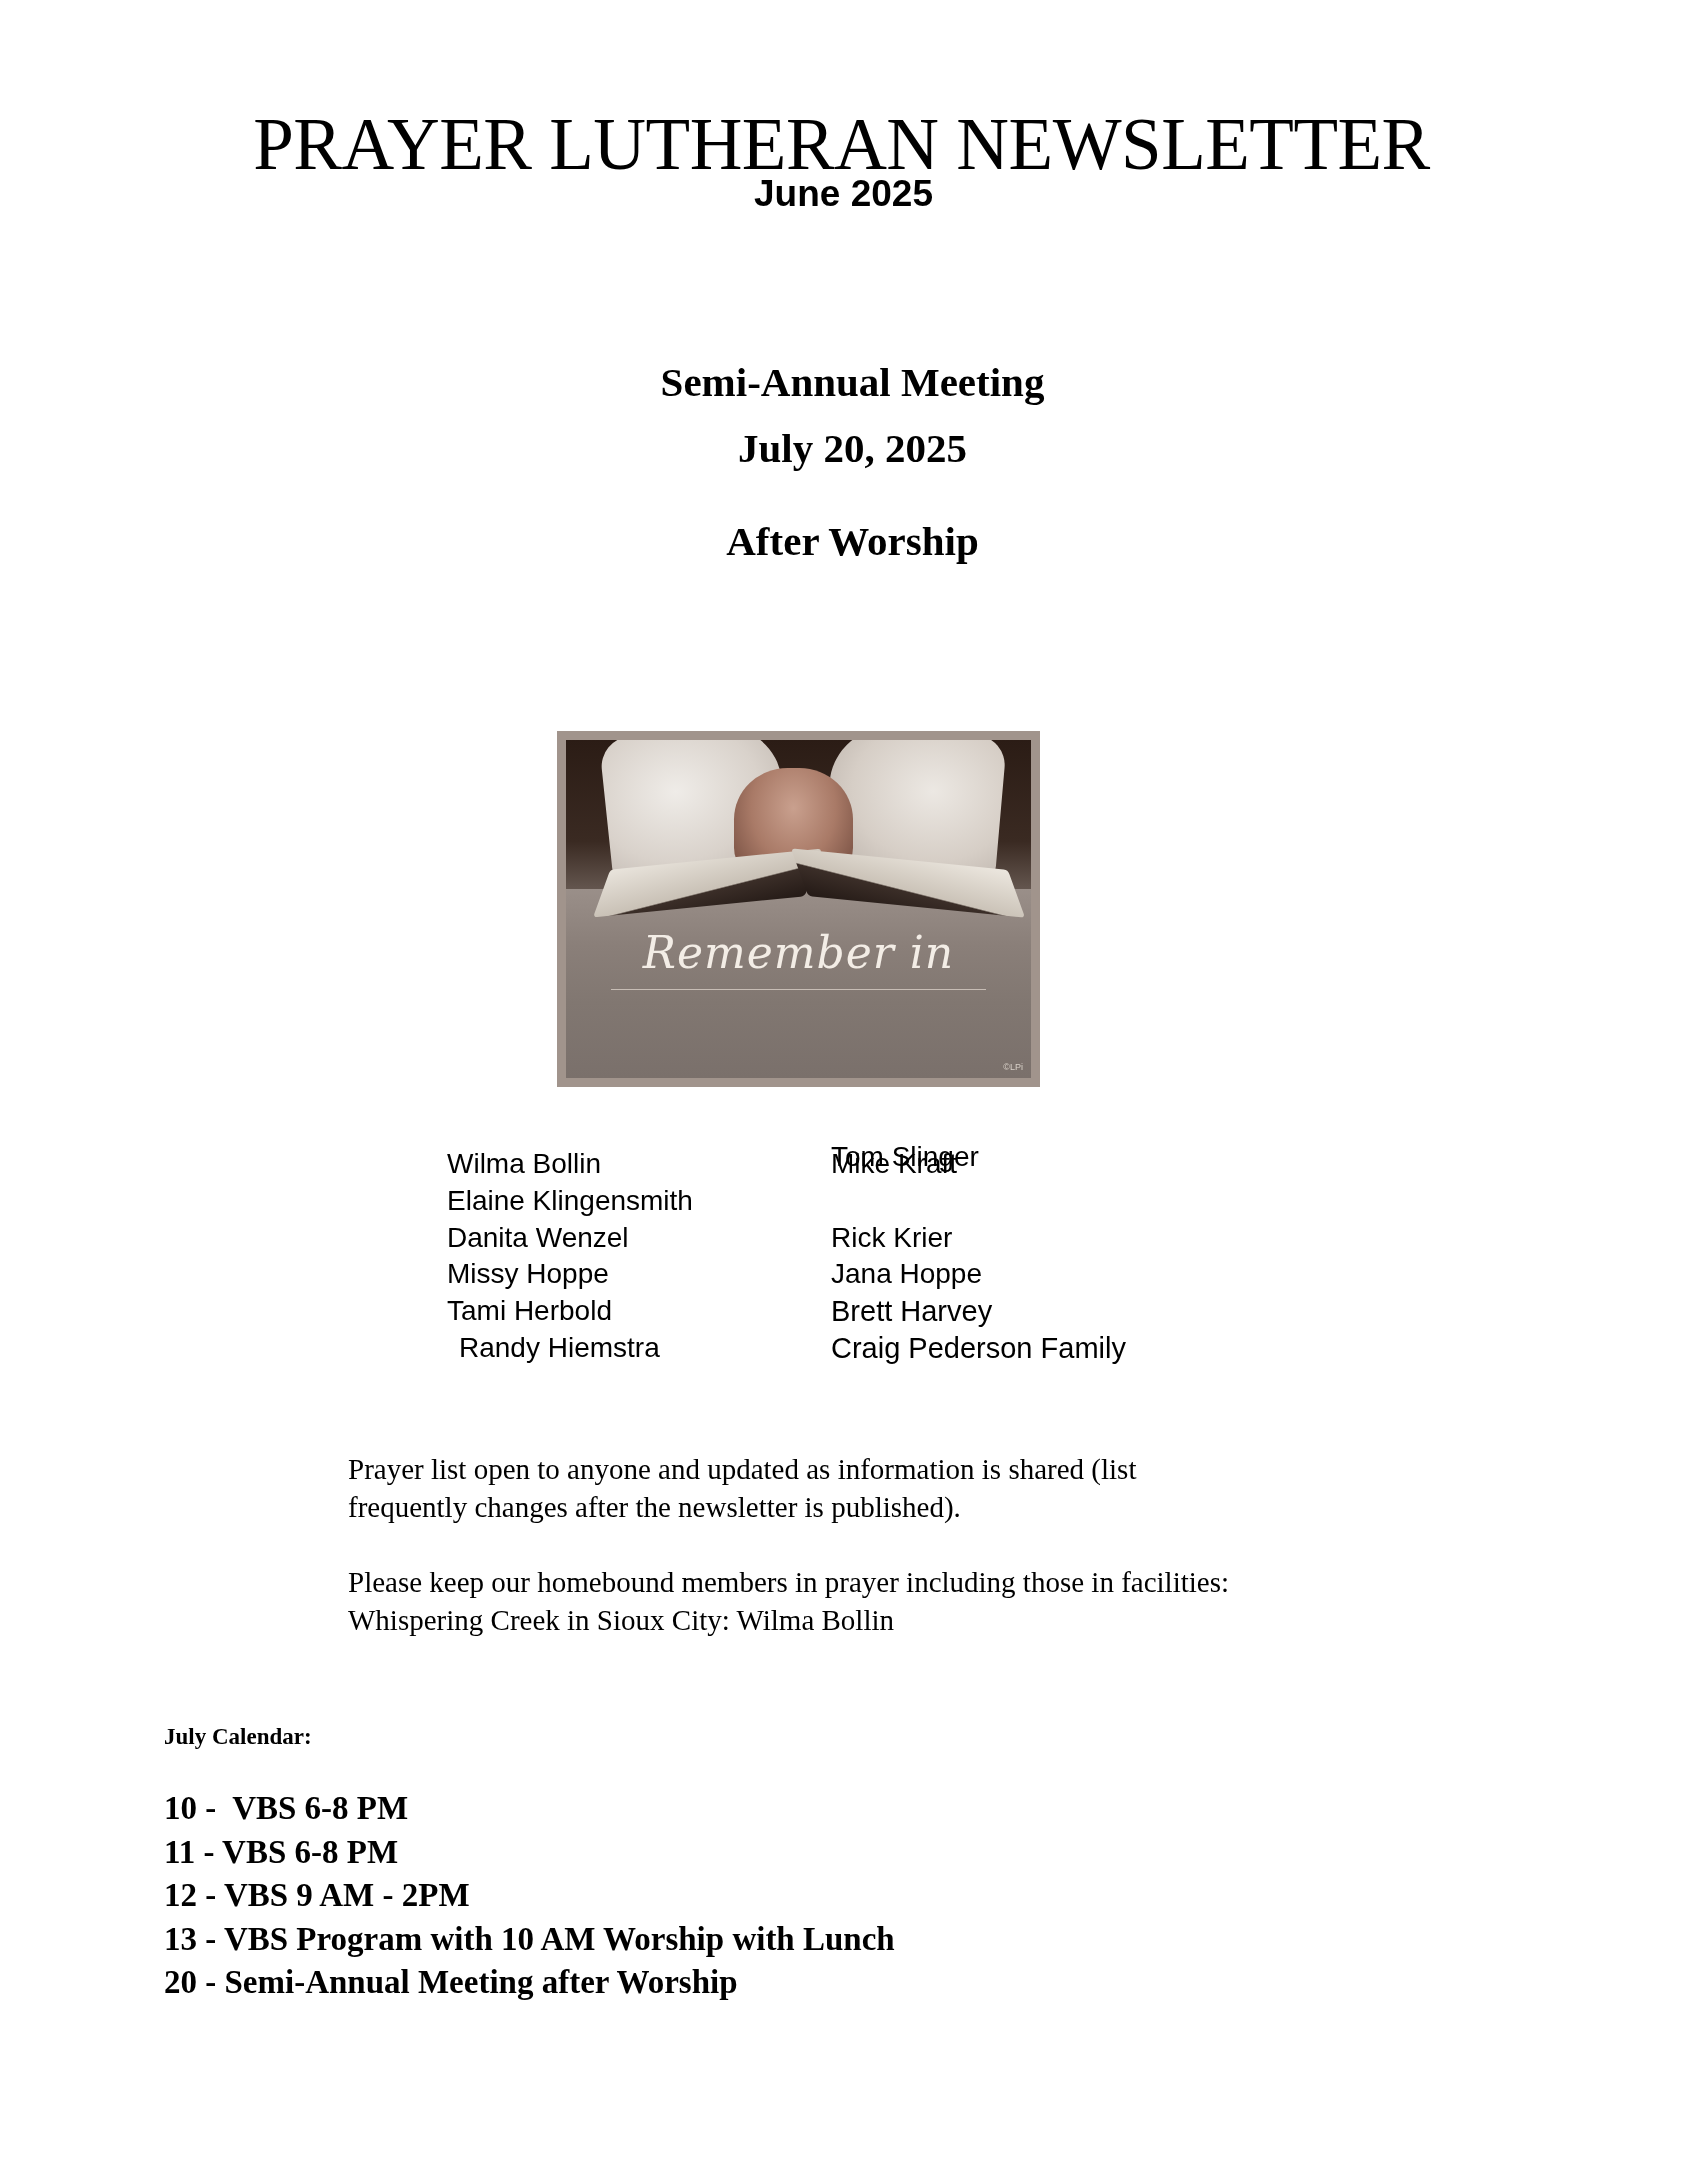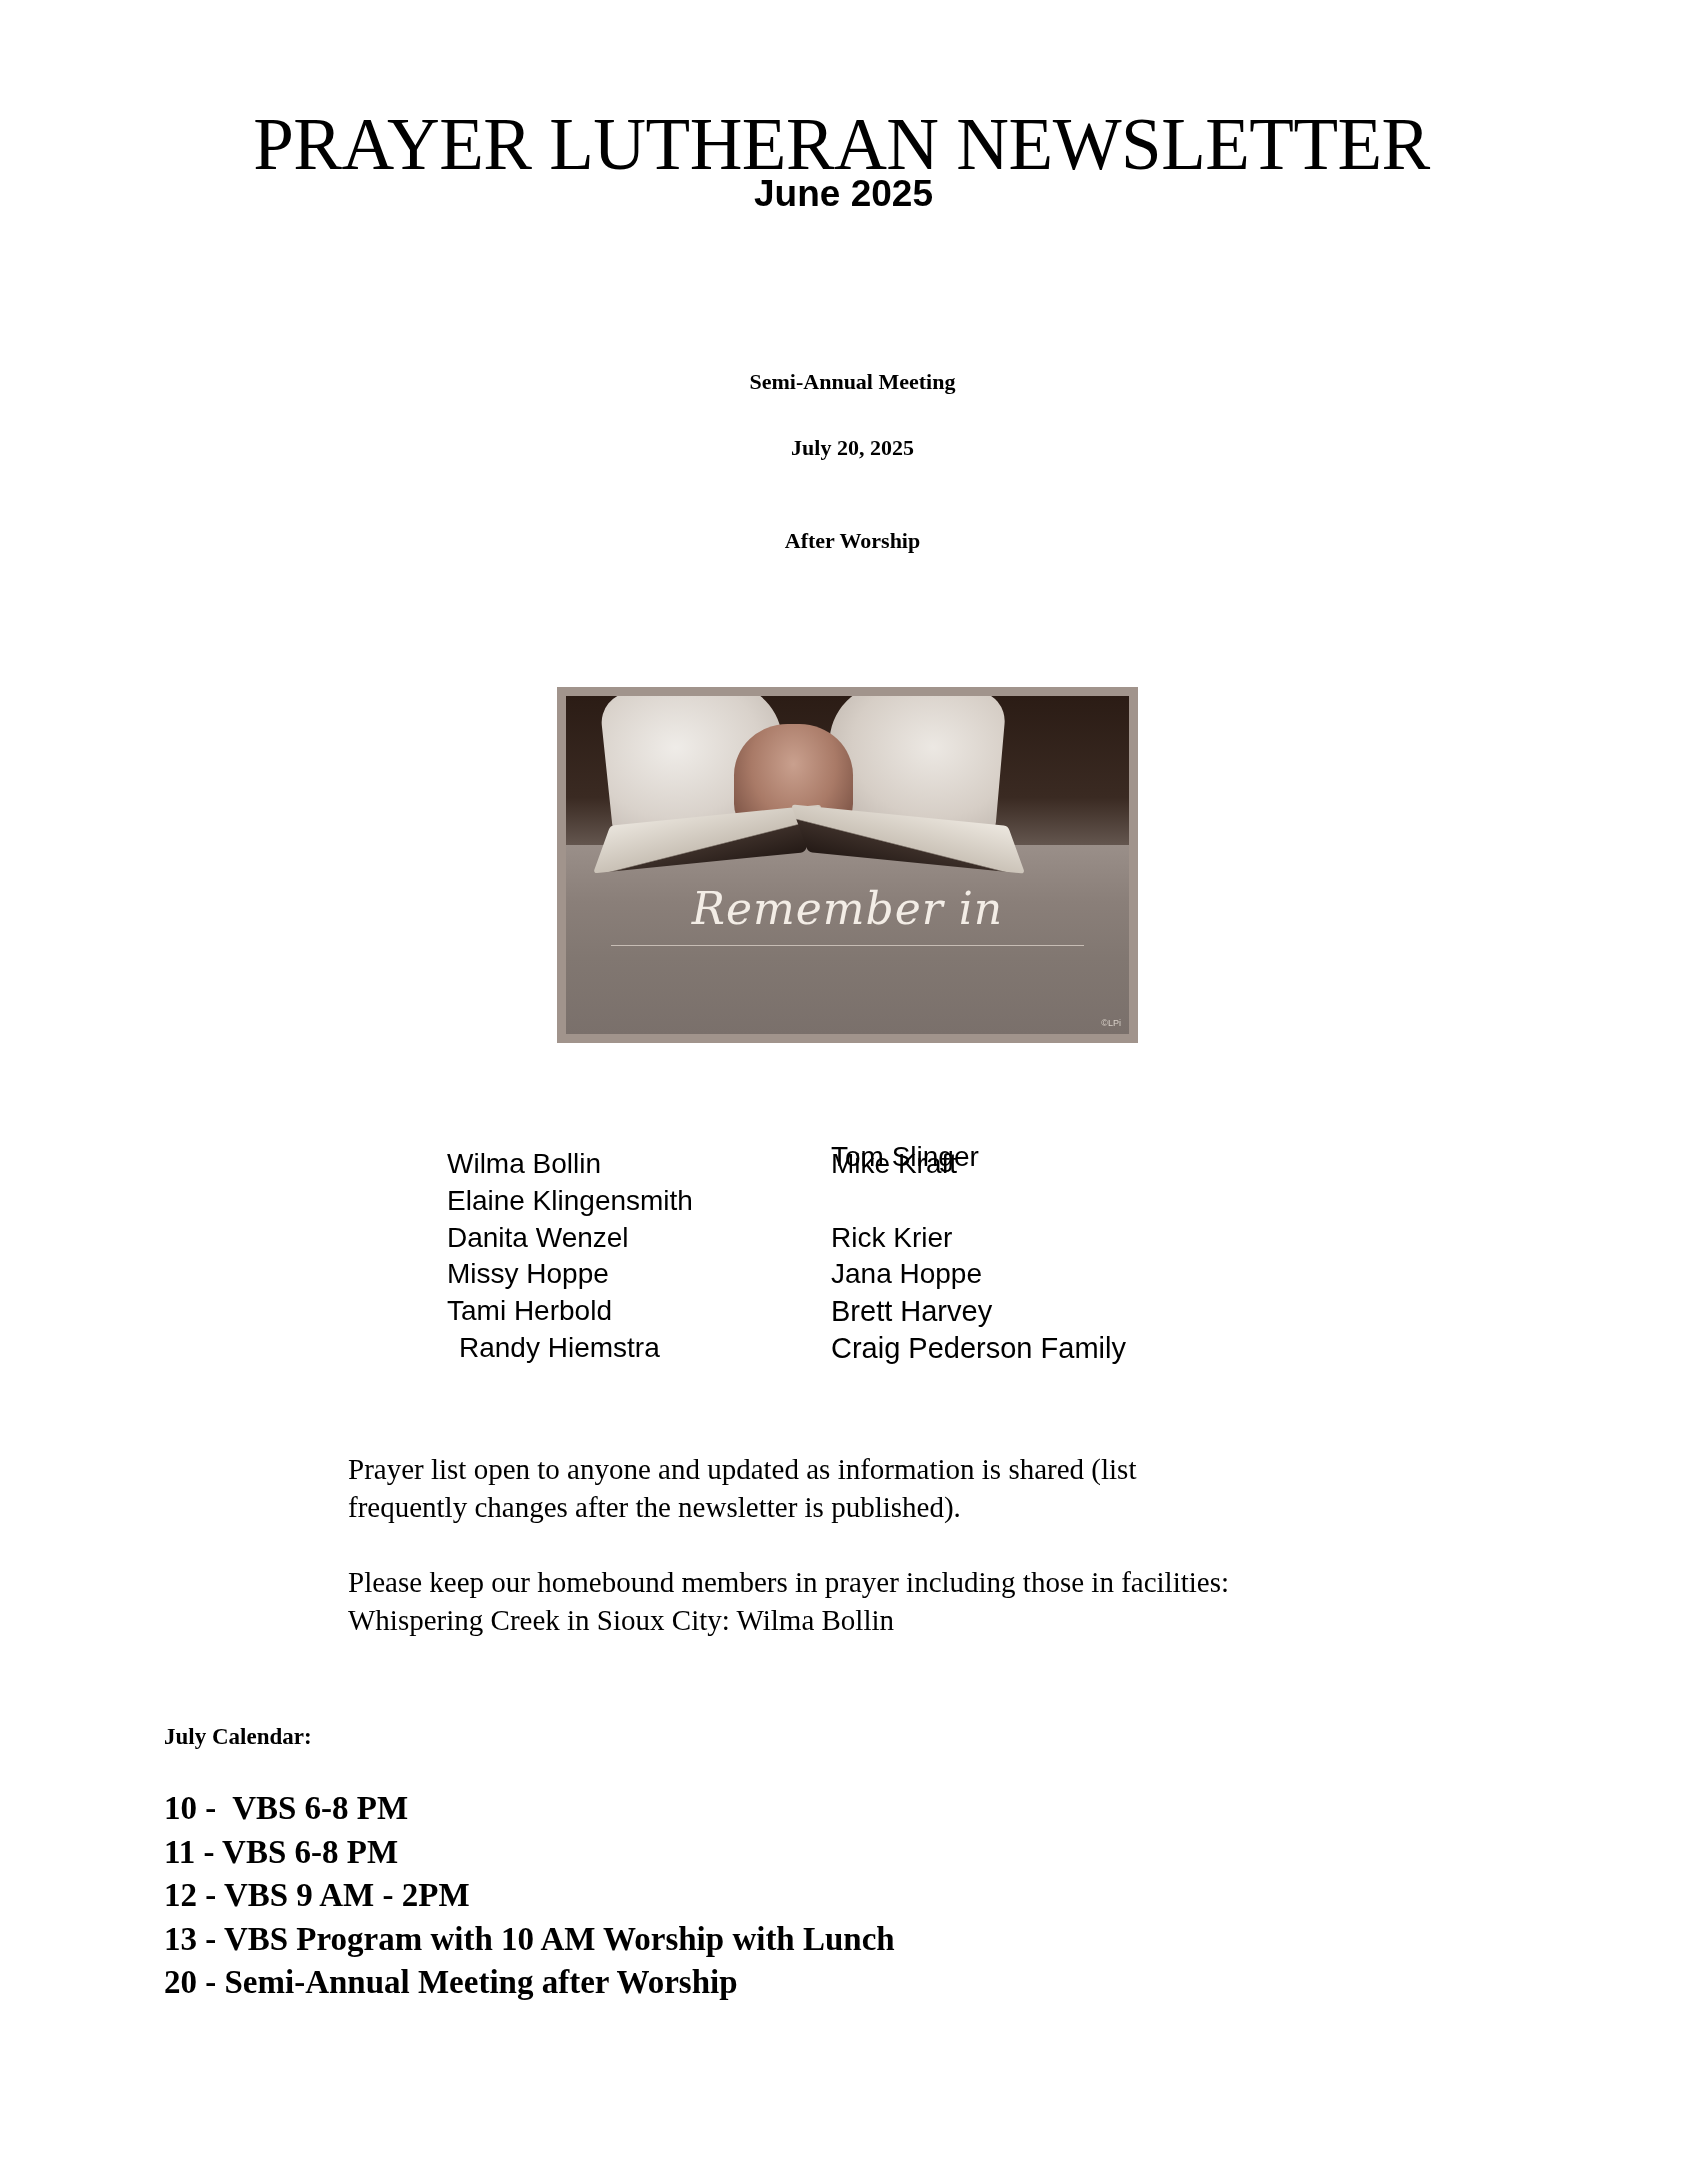--- a/index.html
+++ b/index.html
@@ -4,27 +4,27 @@
 <style>
   html, body { margin: 0; padding: 0; background: #ffffff; }
   body { width: 1683px; height: 2178px; position: relative; overflow: hidden; color: #000; }
   .abs { position: absolute; white-space: nowrap; }
   .serif { font-family: "Liberation Serif", "DejaVu Serif", serif; }
   .sans { font-family: "Liberation Sans", "DejaVu Sans", sans-serif; }
 
   #title { left: 0; width: 1683px; text-align: center; top: 105px; font-size: 73px; line-height: 79px; letter-spacing: -0.5px; }
   #issue { left: 0; width: 1683px; text-align: center; top: 174px; font-size: 37px; line-height: 40px; font-weight: bold; padding-left: 2px; }
 
-  .meet { left: 0; width: 1683px; text-align: center; font-size: 22px; line-height: 40px; font-weight: bold; padding-left: 22px; box-sizing: border-box; }
+  .meet { left: 0; width: 1683px; text-align: center; font-size: 41px; line-height: 40px; font-weight: bold; padding-left: 22px; box-sizing: border-box; }
   #meet1 { top: 362px; }
   #meet2 { top: 428px; }
   #meet3 { top: 521px; }
 
   
-  #prayer-img { left: 557px; top: 687px; width: 581px; height: 356px; background: #a1948c; overflow: hidden; }
+  #prayer-img { left: 557px; top: 731px; width: 483px; height: 356px; background: #a1948c; overflow: hidden; }
   #prayer-img .inner { position: absolute; left: 9px; top: 9px; right: 9px; bottom: 9px; overflow: hidden;
     background: linear-gradient(180deg, #2b1c15 0%, #3a2a22 30%, #6f625b 48%, #8d817b 60%, #7f746e 100%); }
   #prayer-img .sleeve-l { position: absolute; left: 40px; top: -10px; width: 178px; height: 149px; border-radius: 30px 59px 20px 20px;
     background: radial-gradient(ellipse at 40% 40%, #efece8 0%, #d9d2cb 55%, #b9b0a8 100%); transform: rotate(-6deg); }
   #prayer-img .sleeve-r { position: absolute; left: 262px; top: -10px; width: 173px; height: 149px; border-radius: 59px 30px 20px 20px;
     background: radial-gradient(ellipse at 60% 40%, #ece8e3 0%, #d6cec6 55%, #b4aba3 100%); transform: rotate(5deg); }
   #prayer-img .hands { position: absolute; left: 168px; top: 28px; width: 119px; height: 114px; border-radius: 45% 45% 30% 30%;
     background: radial-gradient(ellipse at 50% 35%, #c9a08e 0%, #a97a67 50%, #6c463a 100%); }
   #prayer-img .table { position: absolute; left: 0; right: 0; top: 149px; bottom: 0;
     background: linear-gradient(180deg, #9a8f89 0%, #8a7f79 30%, #817771 60%, #7a706b 100%); }

